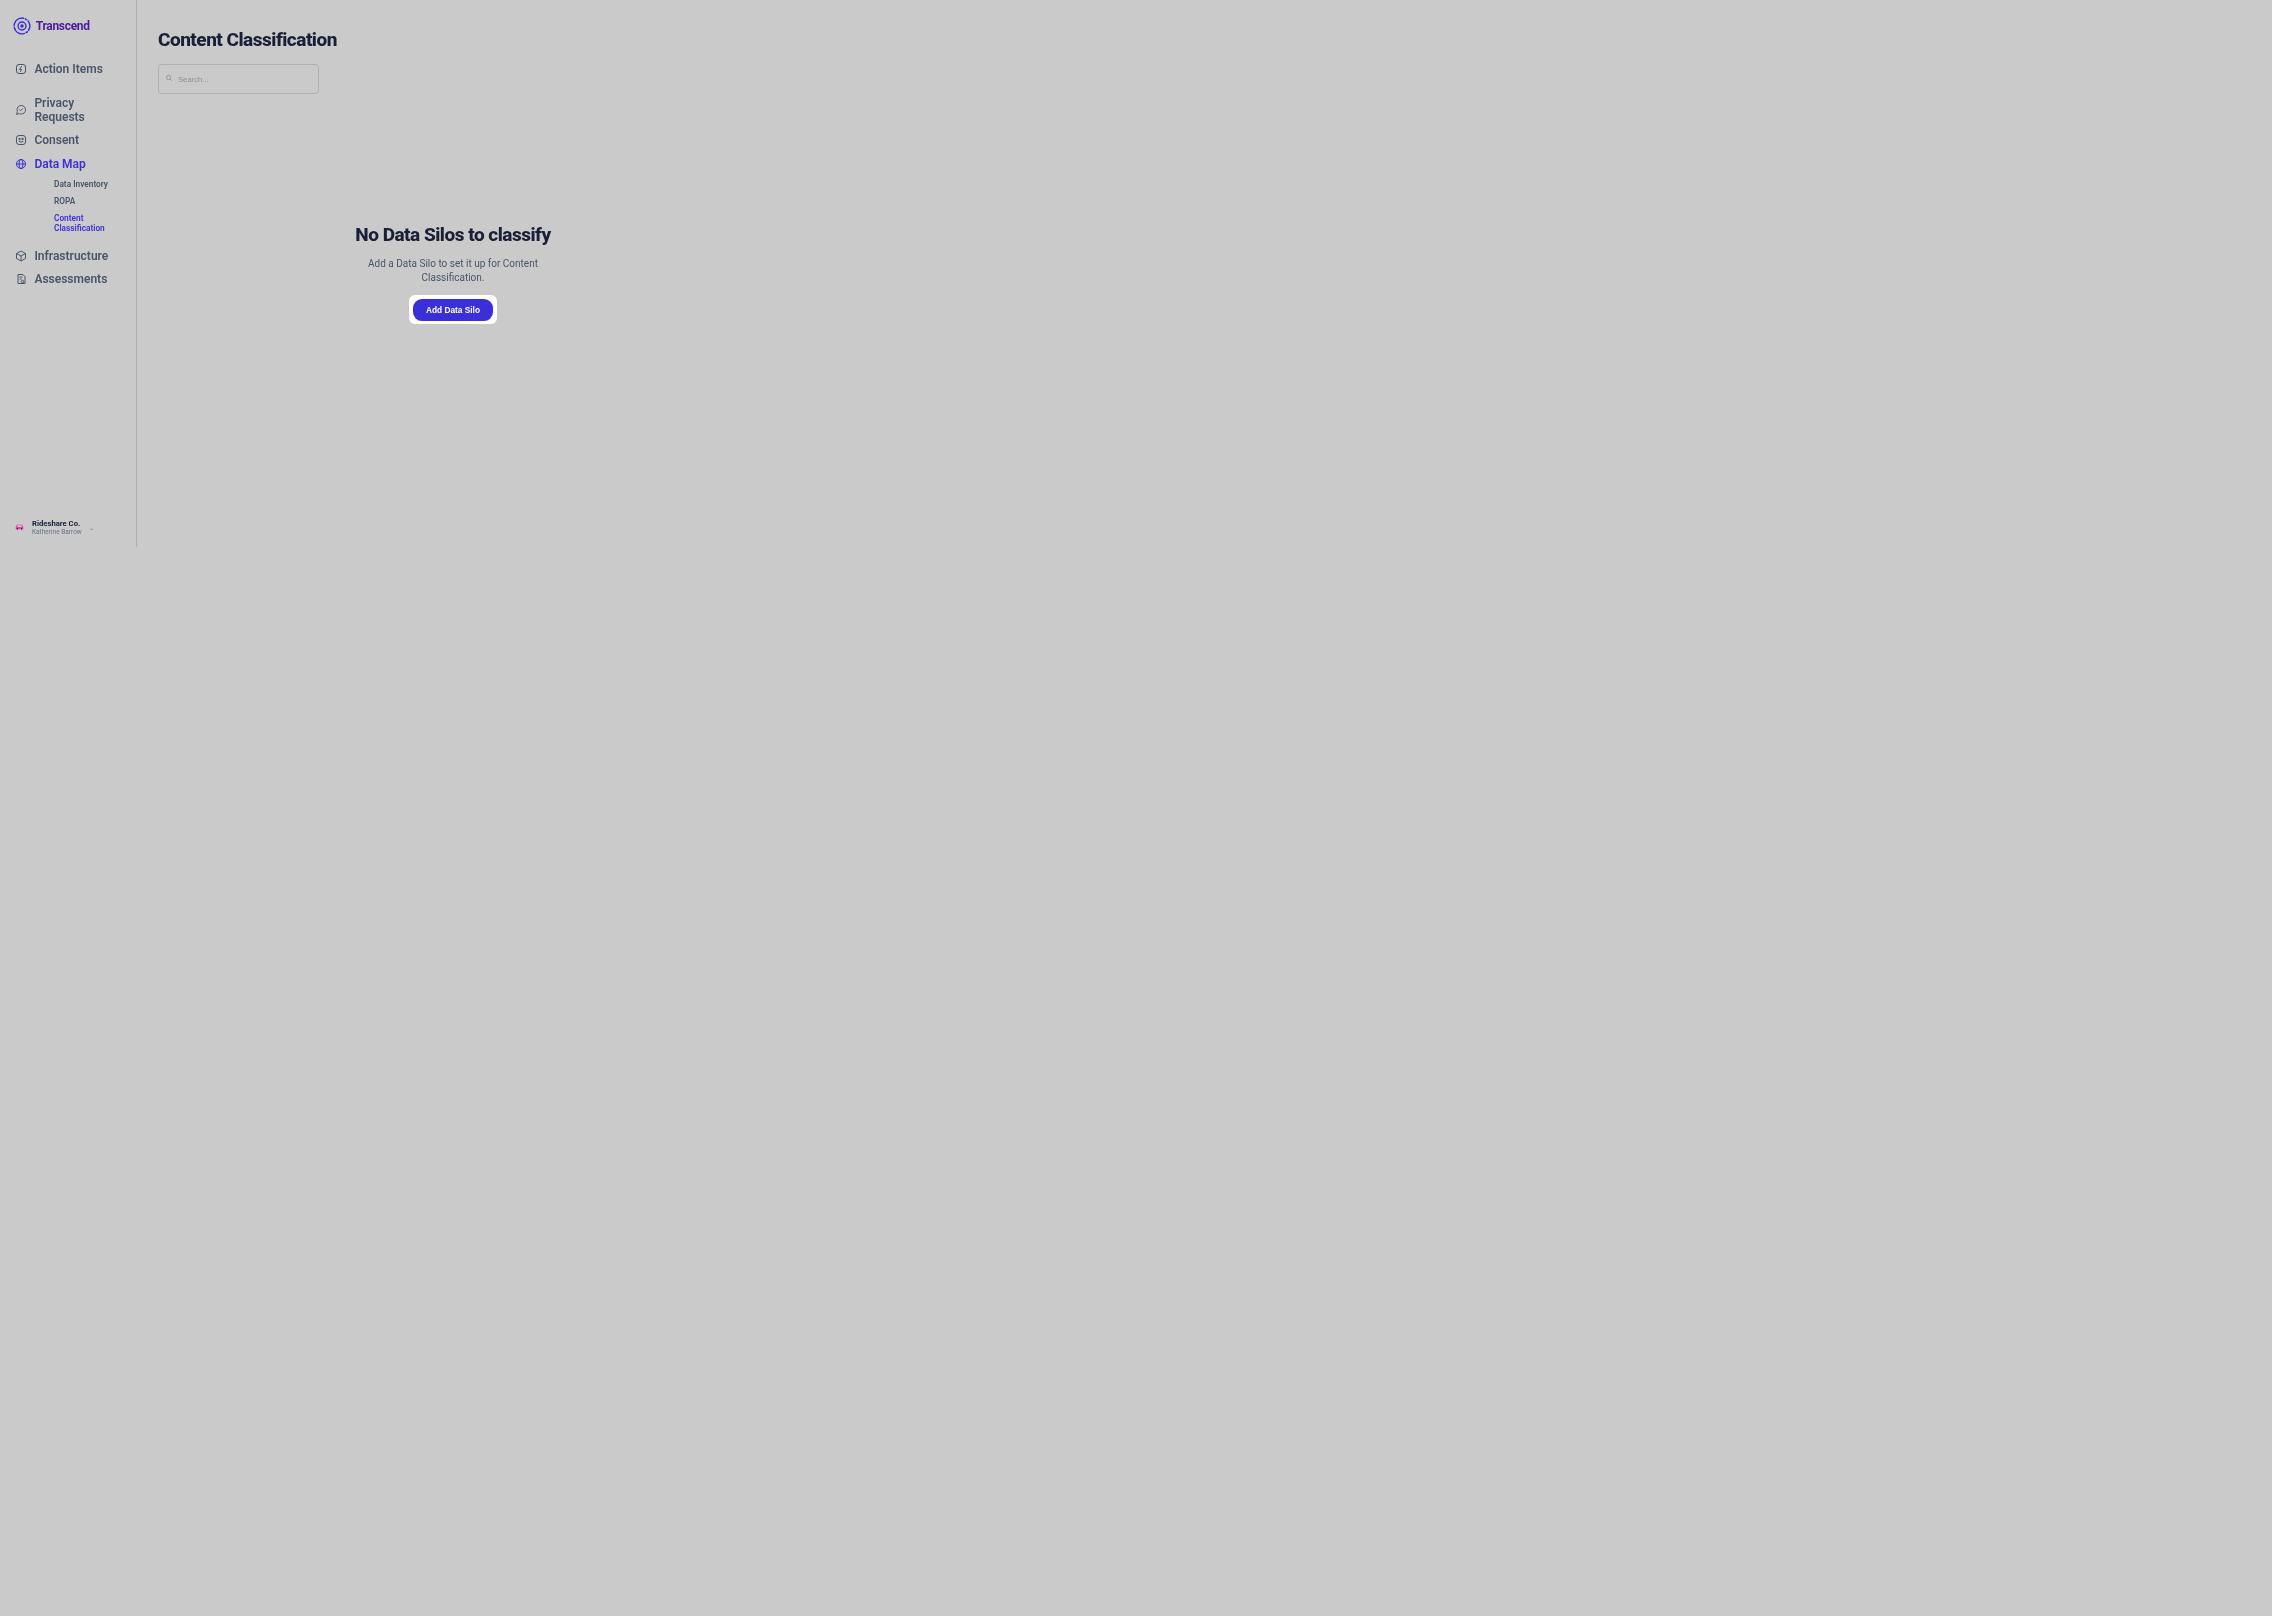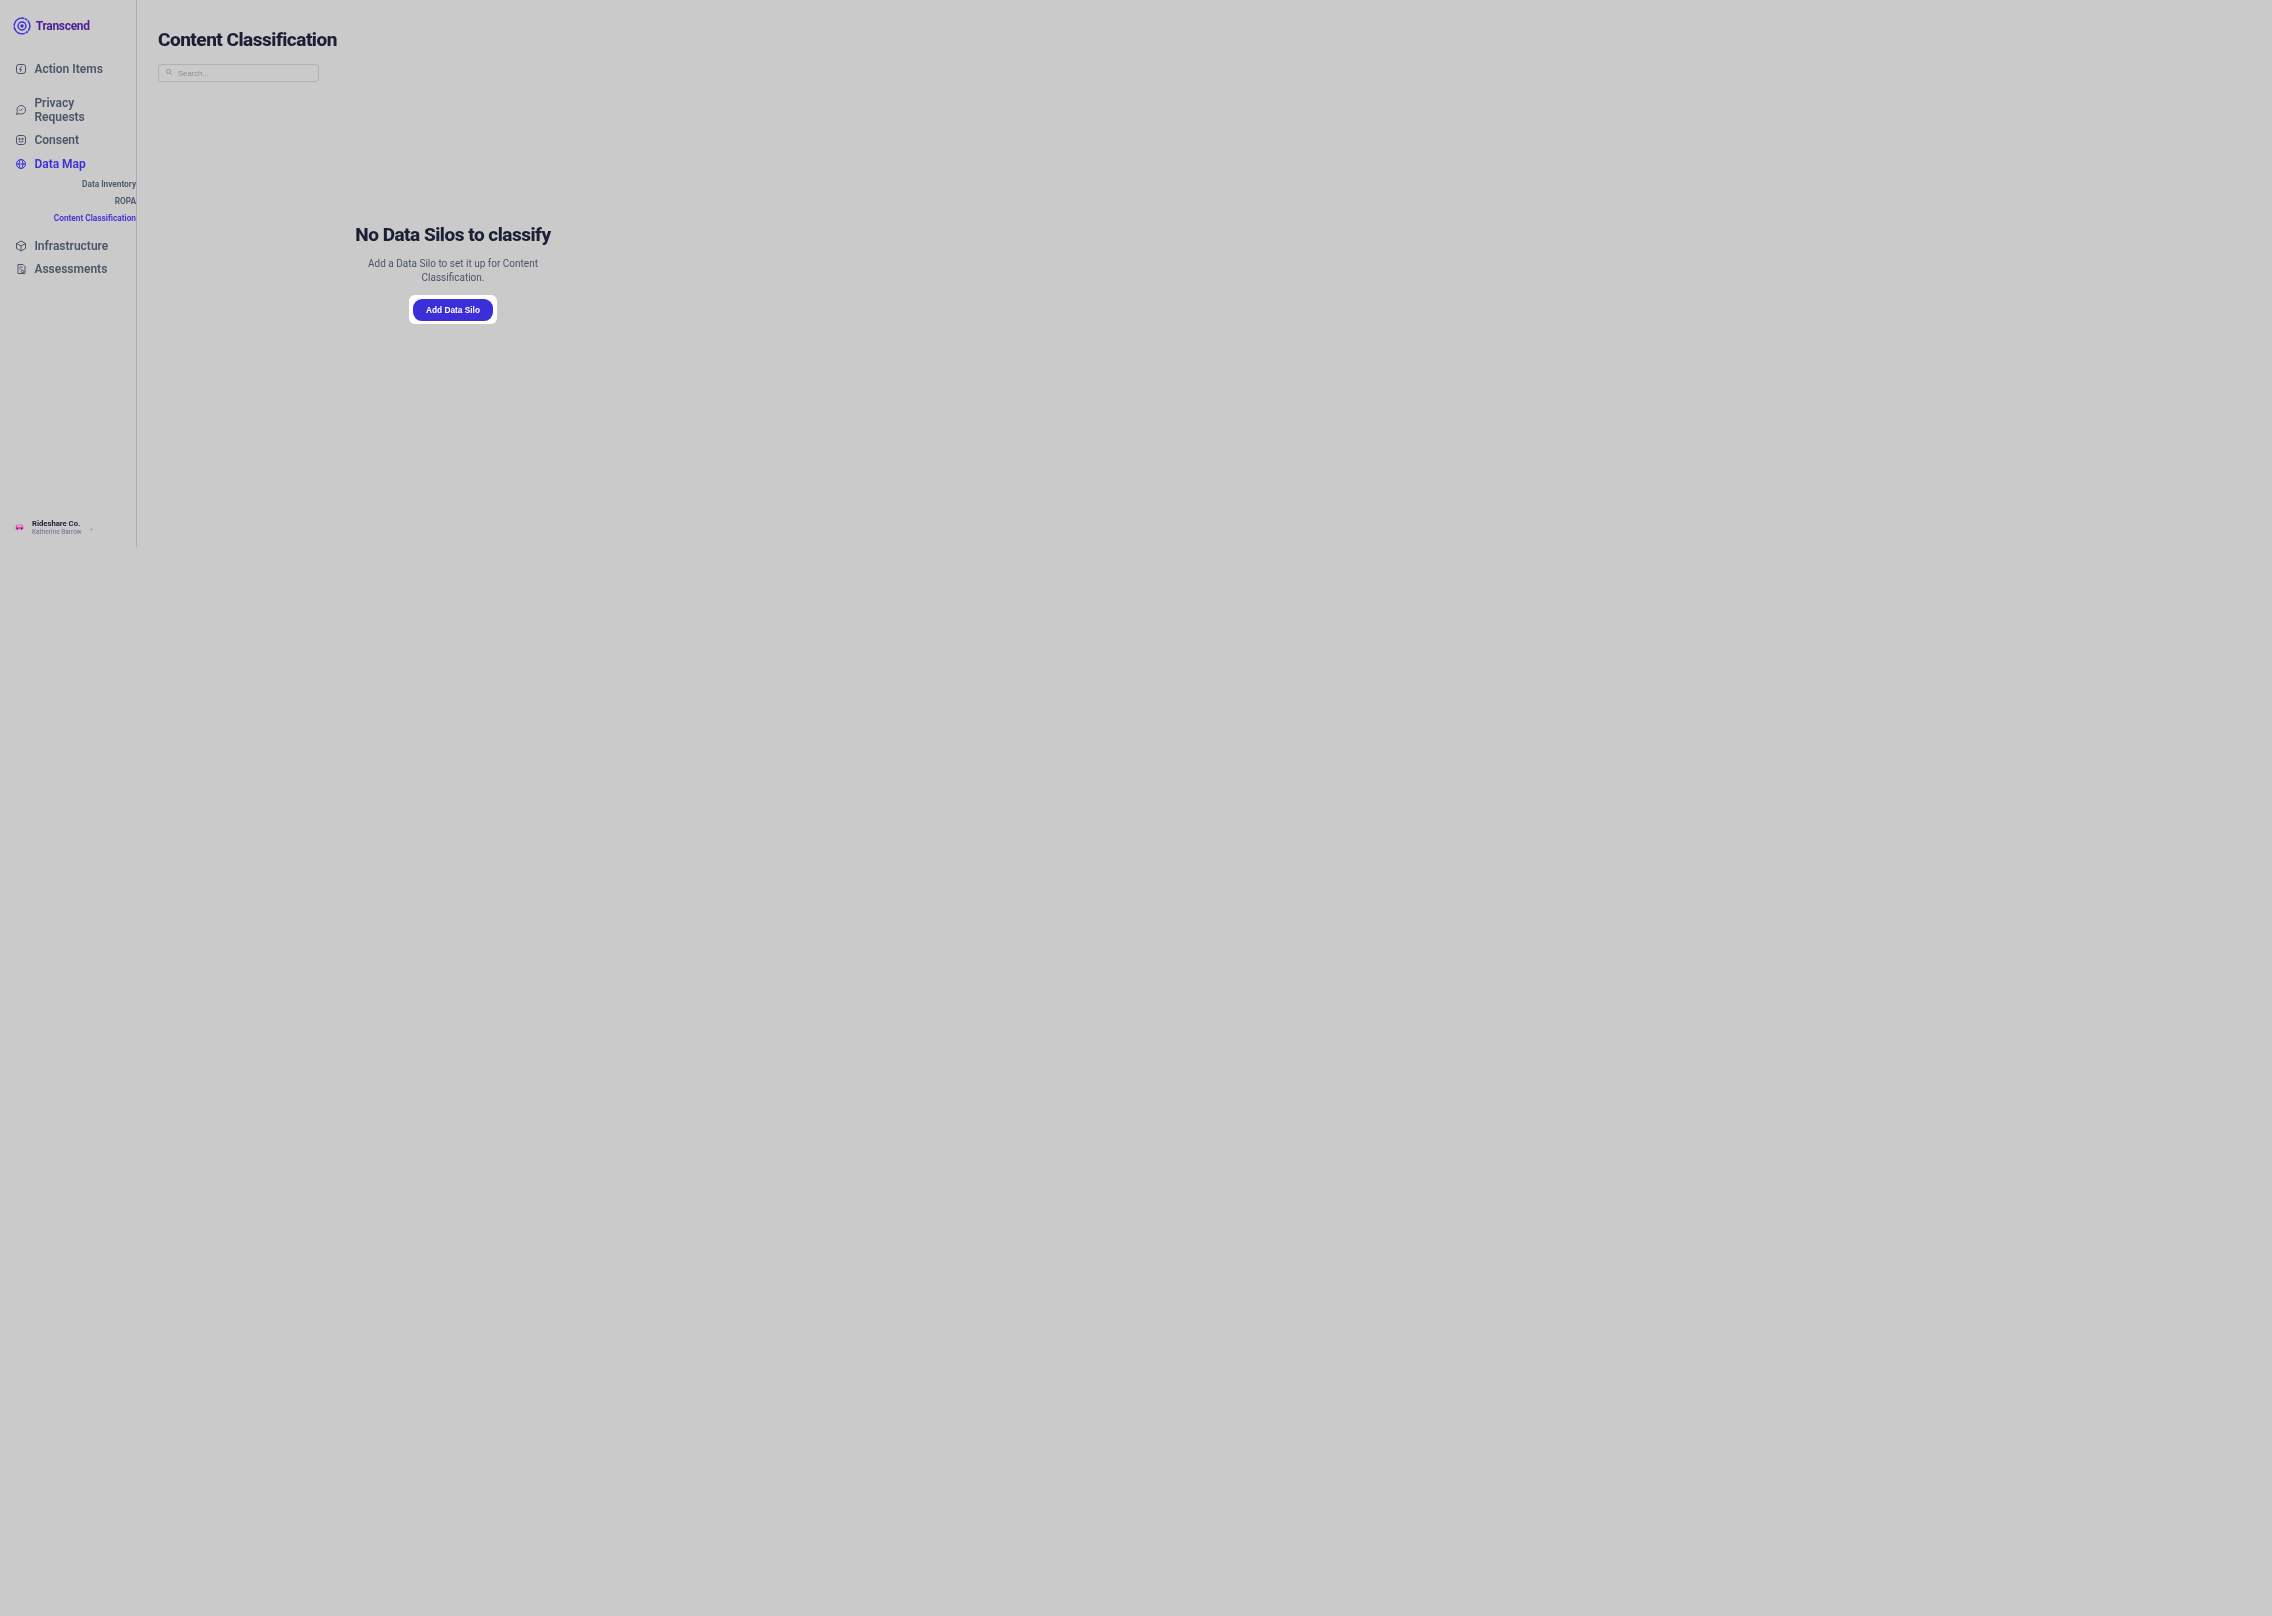--- a/index.html
+++ b/index.html
@@ -65,22 +65,21 @@
       height: 12px;
       flex-shrink: 0;
       display: flex;
       align-items: center;
       justify-content: center;
     }
     .nav-group {
       margin-bottom: 10.7px;
     }
     .nav-sub {
-      padding-left: 40px;
-      text-align: right;
+      padding-left: 54px;
     }
     .nav-sub-item {
       padding: 3.6px 0;
       color: #4a5568;
       font-weight: 600;
       font-size: 8.3px;
       cursor: pointer;
     }
     .nav-sub-item.active {
       color: #3b2fd9;
@@ -125,21 +124,21 @@
     }
     .page-title {
       font-size: 19px;
       font-weight: 800;
       color: #1a1f36;
       letter-spacing: -0.5px;
       margin-bottom: 13px;
     }
     .search-box {
       width: 161px;
-      height: 18px;
+      height: 30px;
       border: 0.6px solid #b0b0b0;
       border-radius: 3.6px;
       display: flex;
       align-items: center;
       padding: 0 6px;
       gap: 4.7px;
       background: #cacaca;
     }
     .search-input {
       border: none;

